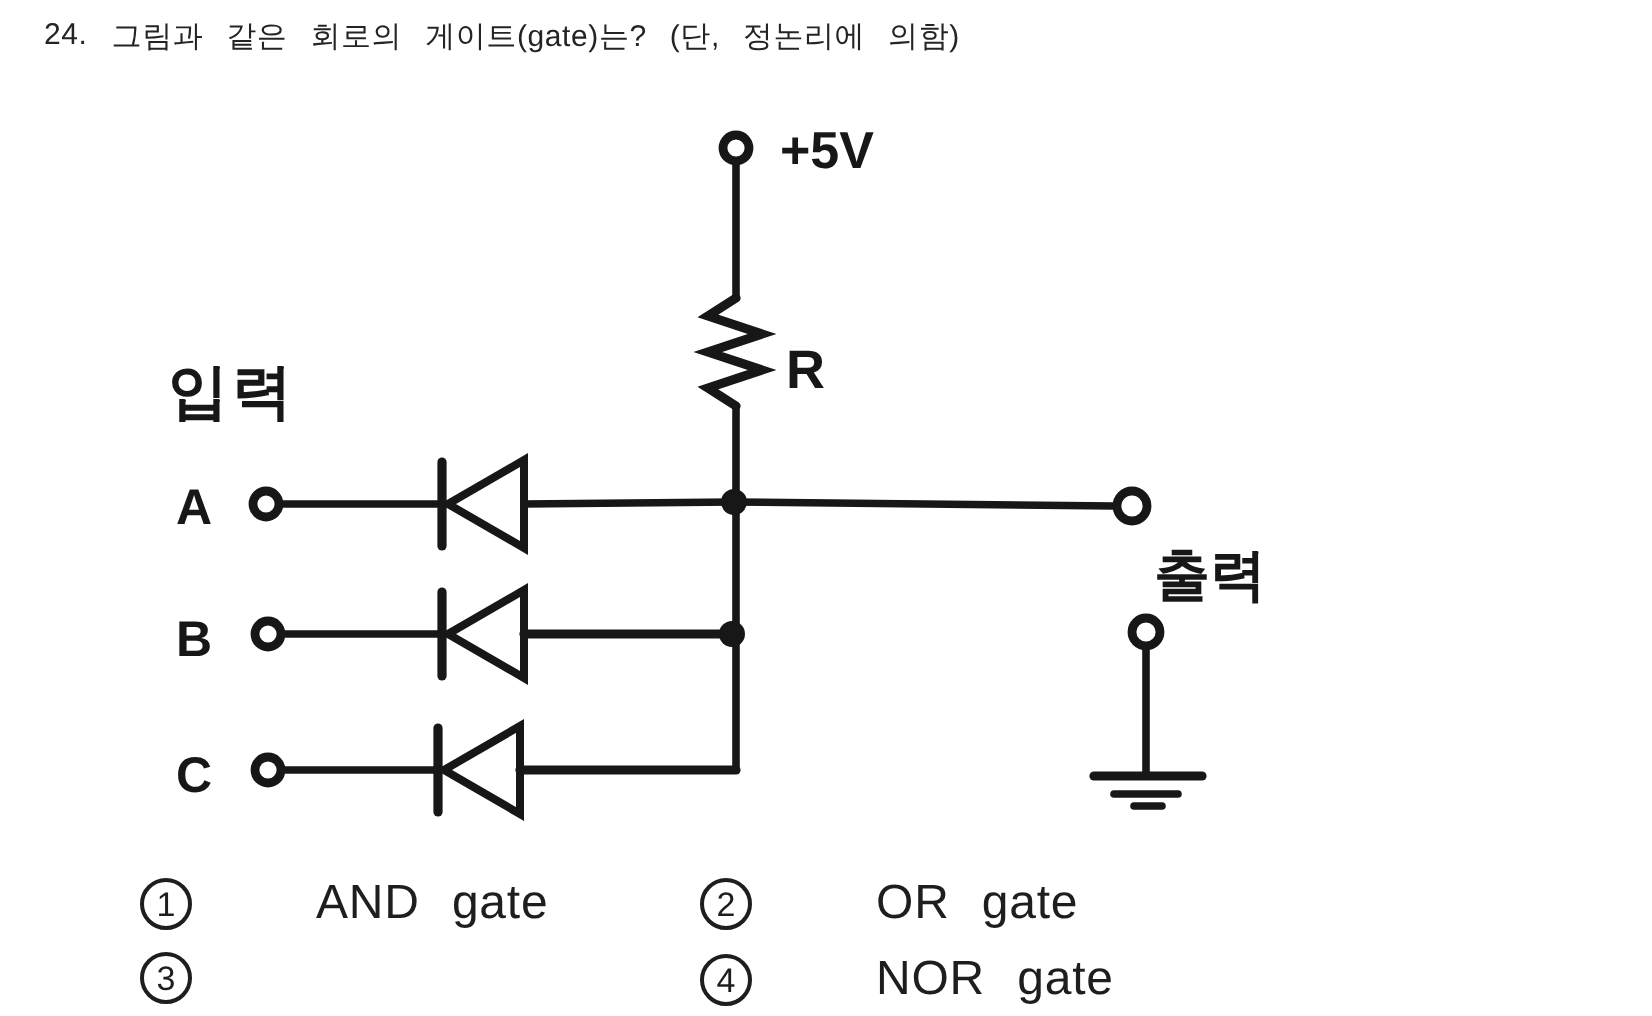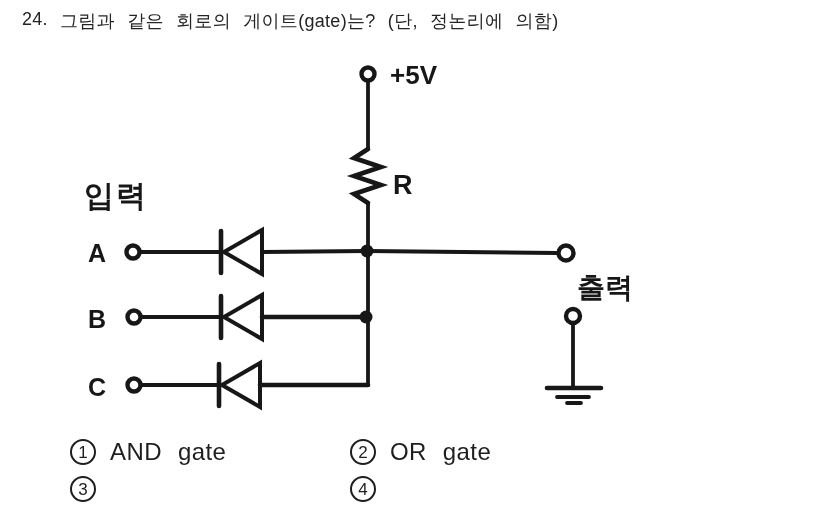--- a/index.html
+++ b/index.html
@@ -11,21 +11,21 @@
     font-family: "Liberation Sans", "DejaVu Sans", sans-serif;
     color: #1b1b1b;
   }
   .page { position: absolute; inset: 0; }
 
   .question-line {
     position: absolute;
     left: 22px; top: 9px;
     display: flex;
     gap: 12px;
-    font-size: 18px;
+    font-size: 15px;
     letter-spacing: 0.3px;
     word-spacing: 7px;
     color: #242424;
     white-space: nowrap;
   }
 
   svg.circuit { position: absolute; left: 0; top: 0; }
   svg.circuit text {
     fill: #171717;
     font-family: "Liberation Sans", "DejaVu Sans", sans-serif;
@@ -47,21 +47,21 @@
   }
   .opt .num {
     width: 26px; height: 26px;
     box-sizing: border-box;
     border: 2px solid #1e1e1e;
     border-radius: 50%;
     display: flex; align-items: center; justify-content: center;
     font-size: 17px;
     line-height: 1;
   }
-  .opt .lbl { letter-spacing: 0.4px; word-spacing: 9px; }
+  .opt .lbl { letter-spacing: 0.4px; word-spacing: 9px; margin-left: 48px; }
 </style>
 </head>
 <body>
 
 <div class="page">
 
   <div class="question-line">
     <span>24.</span>
     <span>그림과 같은 회로의 게이트(gate)는? (단, 정논리에 의함)</span>
   </div>
@@ -135,15 +135,16 @@
   </div>
   <div class="opt" style="left:350px; top:438px;">
     <span class="num">2</span>
     <span class="lbl">OR gate</span>
   </div>
   <div class="opt" style="left:70px; top:476px;">
     <span class="num">3</span>
   </div>
   <div class="opt" style="left:350px; top:476px;">
     <span class="num">4</span>
+    <span class="lbl">NOR gate</span>
   </div>
 
 </div>
 
 </body></html>

